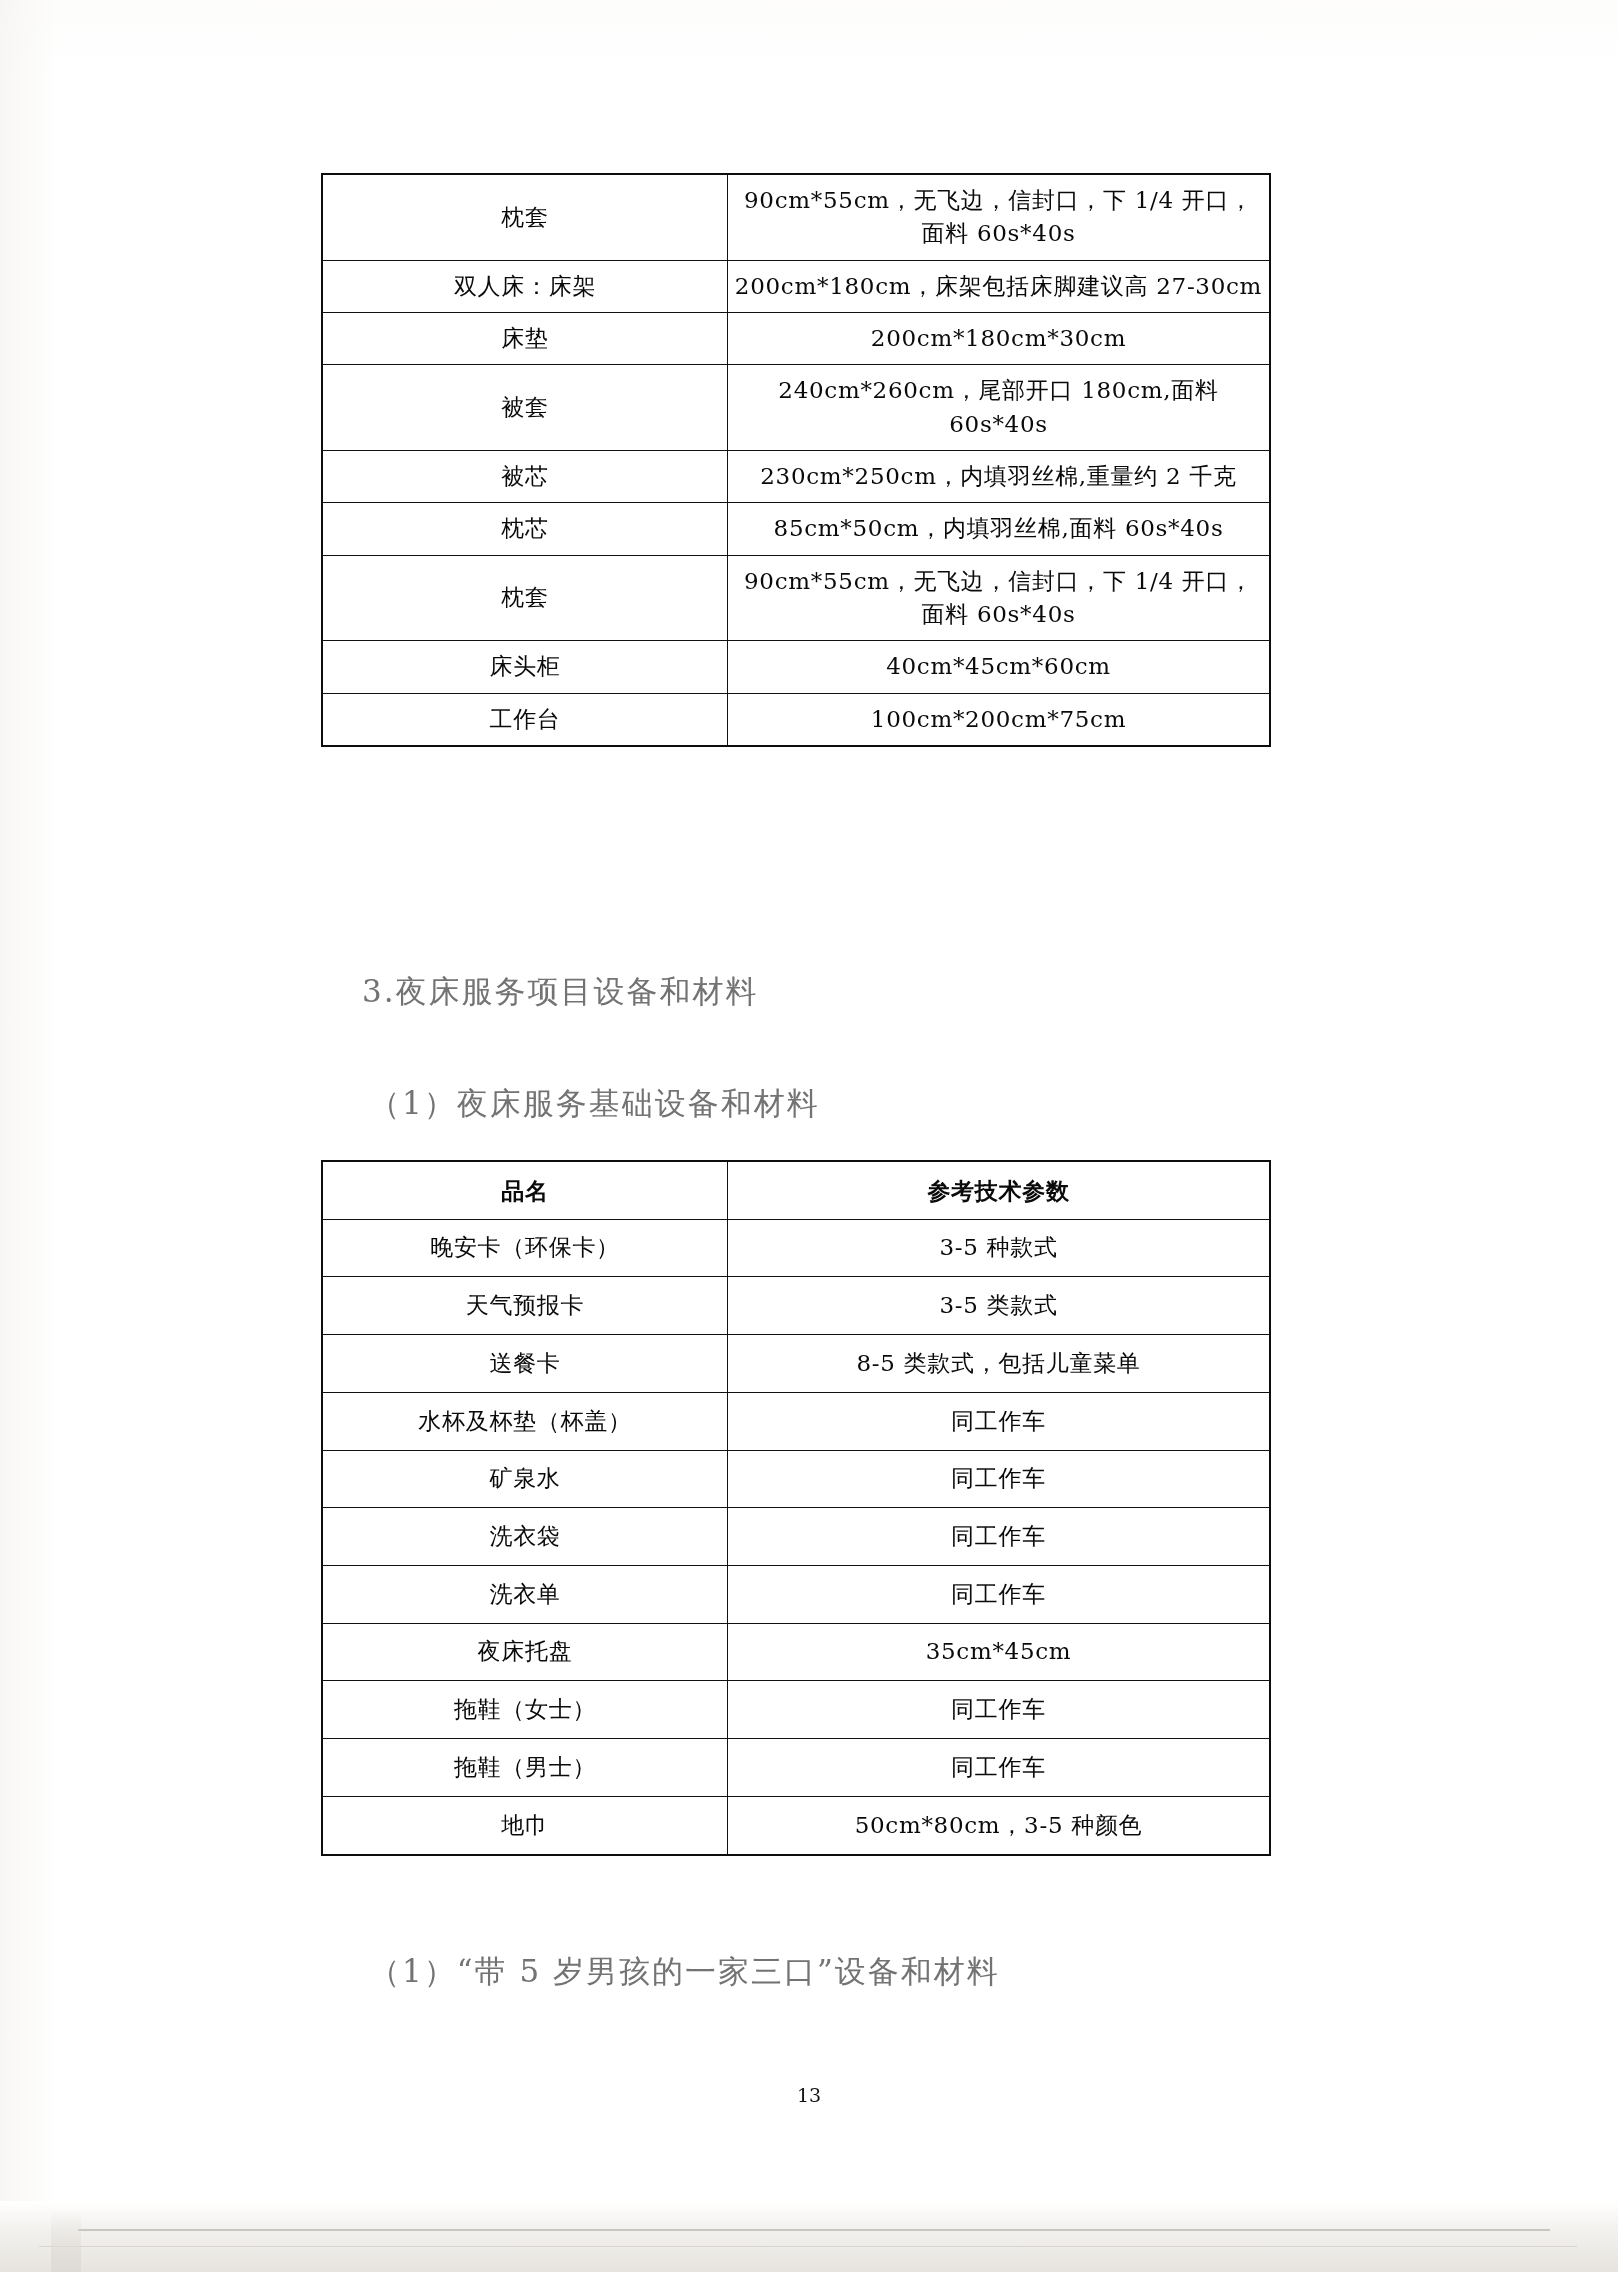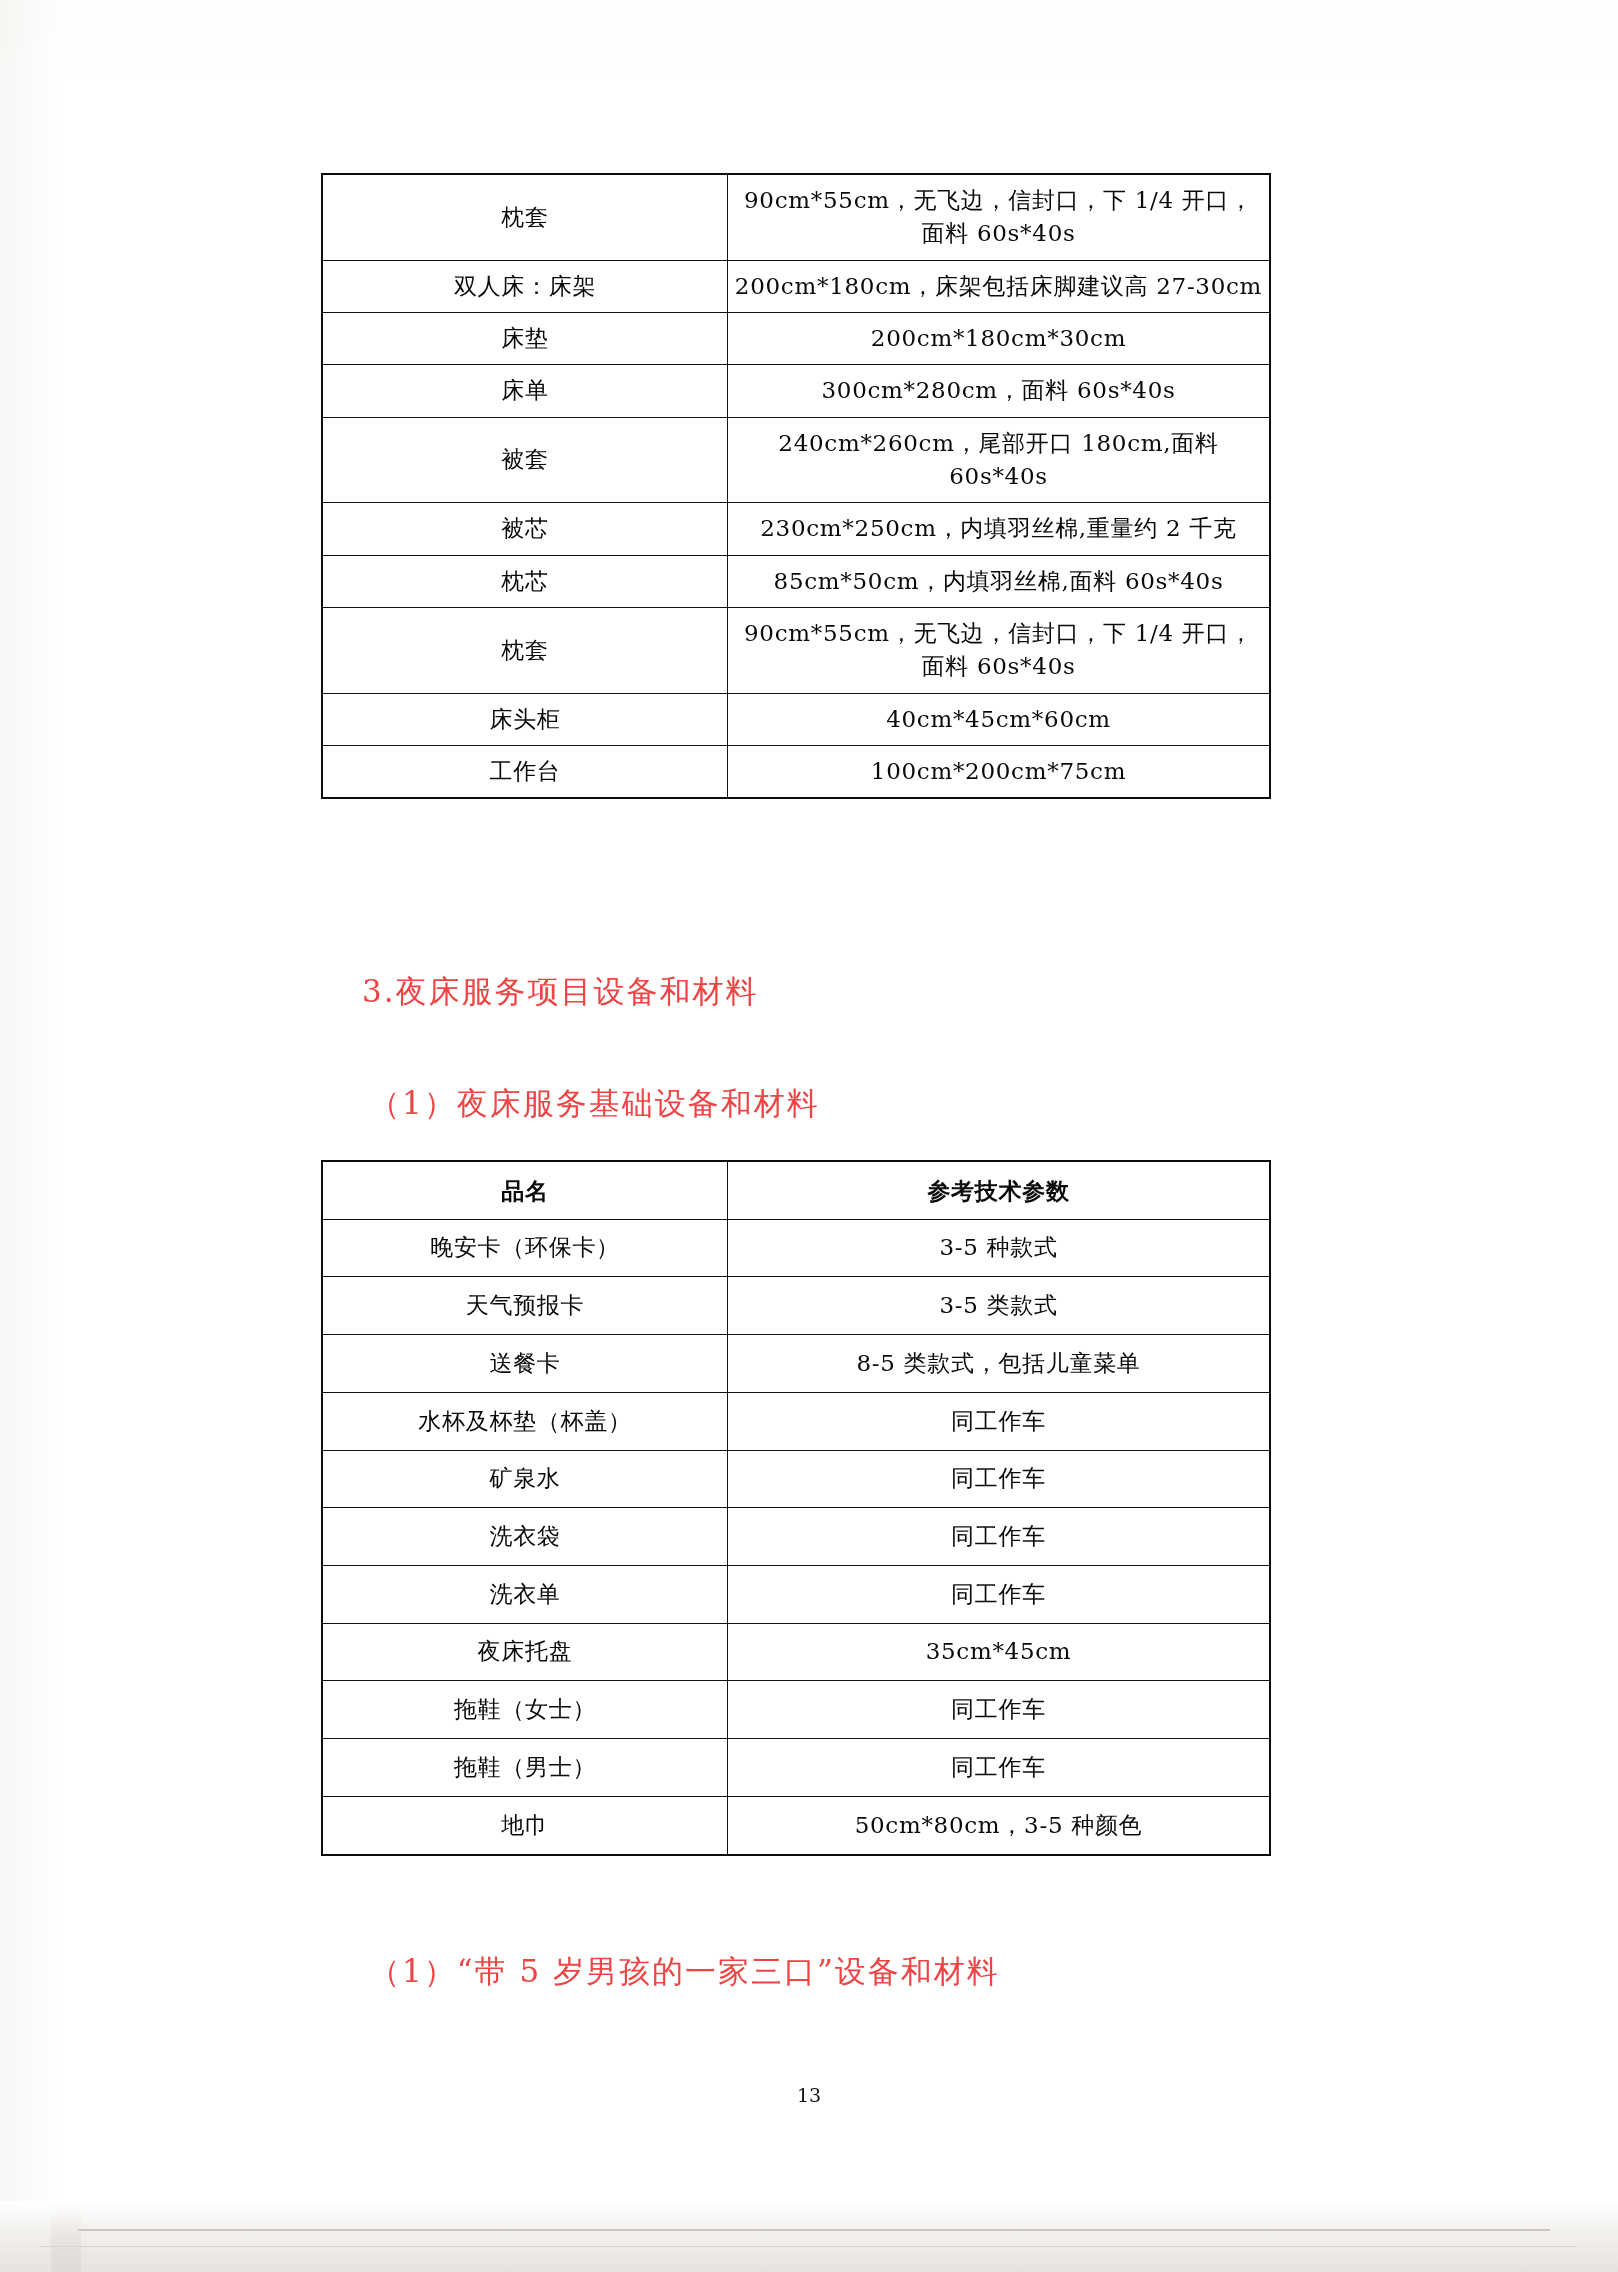--- a/index.html
+++ b/index.html
@@ -72,21 +72,21 @@
   }
   #table-turndown td { padding: 11.7px 6.5px; }
   #table-turndown tr:first-child td { font-weight: bold; }
 
   
   .heading {
     position: absolute;
     font-family: "DejaVu Serif", "Liberation Serif", serif;
     font-size: 31px;
     letter-spacing: 2px;
-    color: #ef4444;
+    color: #737373;
     white-space: nowrap;
   }
   #heading-section-3 { left: 362px; top: 971px; }
   #heading-sub-1 { left: 369px; top: 1083px; }
   #heading-sub-2 { left: 369px; top: 1951px; }
 
   
   .page-number {
     position: absolute;
     left: 0;
@@ -152,24 +152,20 @@
         </tr>
         <tr>
           <td class="name-col">双人床：床架</td>
           <td class="spec-col">200cm*180cm，床架包括床脚建议高 27-30cm</td>
         </tr>
         <tr>
           <td class="name-col">床垫</td>
           <td class="spec-col">200cm*180cm*30cm</td>
         </tr>
         <tr>
-          <td class="name-col">床单</td>
-          <td class="spec-col">300cm*280cm，面料 60s*40s</td>
-        </tr>
-        <tr>
           <td class="name-col">被套</td>
           <td class="spec-col">240cm*260cm，尾部开口 180cm,面料 60s*40s</td>
         </tr>
         <tr>
           <td class="name-col">被芯</td>
           <td class="spec-col">230cm*250cm，内填羽丝棉,重量约 2 千克</td>
         </tr>
         <tr>
           <td class="name-col">枕芯</td>
           <td class="spec-col">85cm*50cm，内填羽丝棉,面料 60s*40s</td>

